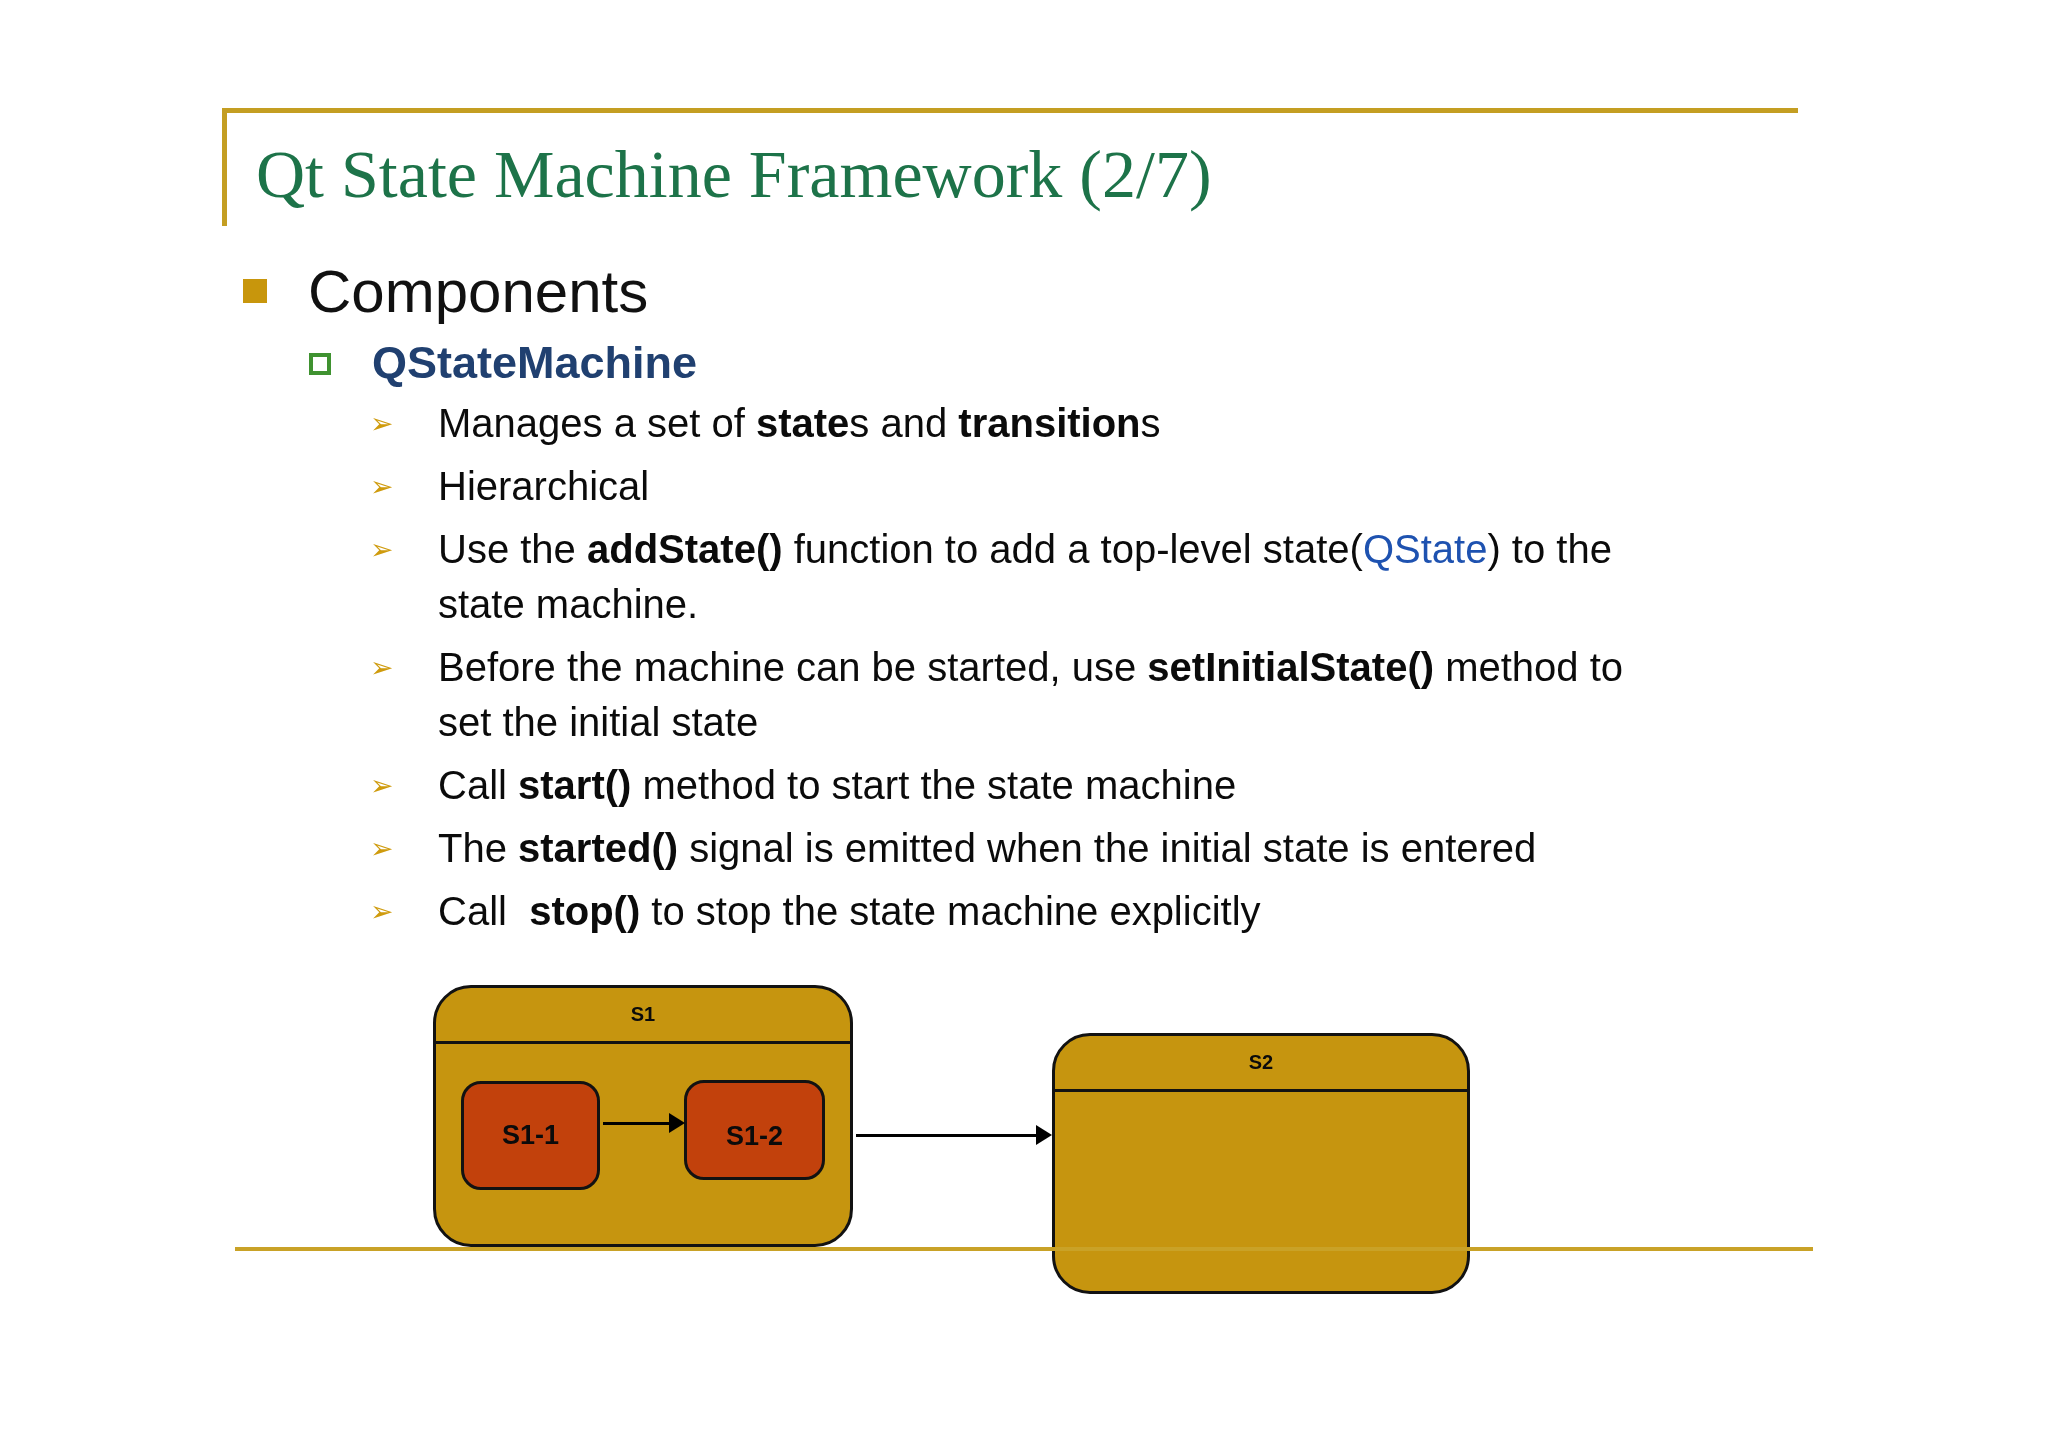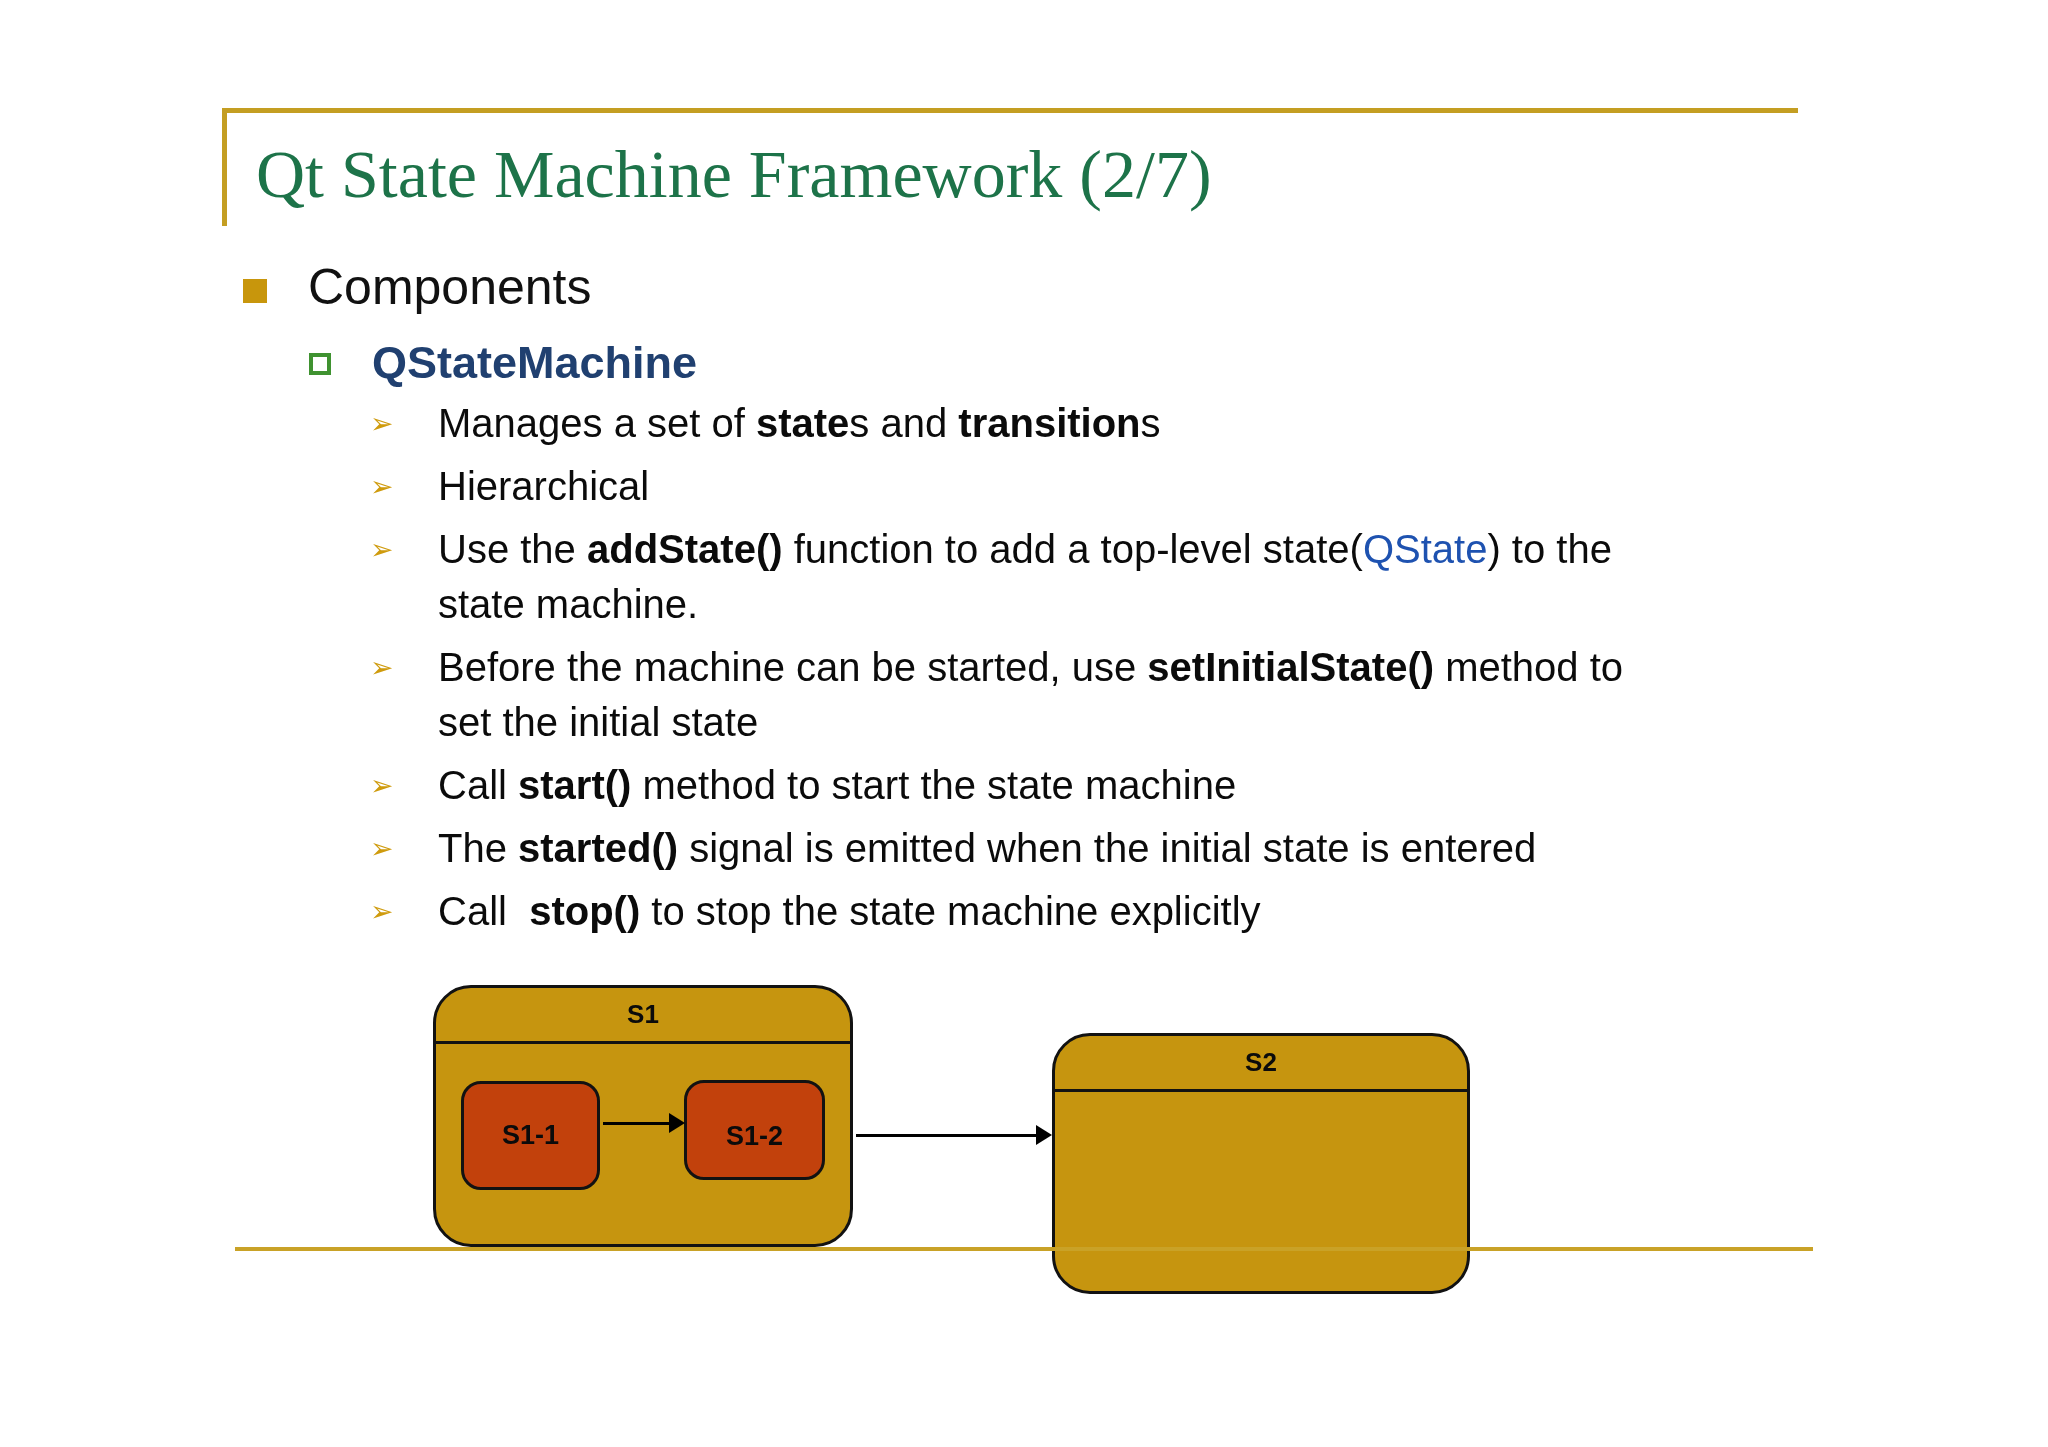--- a/index.html
+++ b/index.html
@@ -9,41 +9,41 @@
   
   .rule-top{position:absolute;left:222px;top:108px;width:1576px;height:5px;background:#C49E22;}
   .rule-left{position:absolute;left:222px;top:108px;width:5px;height:118px;background:#C49E22;}
   .rule-bottom{position:absolute;left:235px;top:1247px;width:1578px;height:4px;background:#C9A227;}
 
   .title{position:absolute;left:256px;top:140px;margin:0;font-family:"Liberation Serif",serif;
          font-weight:normal;font-size:68px;line-height:1;color:#1D7349;white-space:pre;}
 
   
   .l1-bullet{position:absolute;left:243px;top:279px;width:24px;height:24px;background:#C8960C;}
-  .l1-text{position:absolute;left:308px;top:262px;font-size:50px;line-height:1;color:#111;}
+  .l1-text{position:absolute;left:308px;top:262px;font-size:60px;line-height:1;color:#111;}
 
   
   .l2-bullet{position:absolute;left:309px;top:353px;width:14px;height:14px;border:4px solid #3F9230;background:#fff;}
   .l2-text{position:absolute;left:372px;top:340px;font-size:45px;font-weight:bold;line-height:1;color:#204070;}
 
   
   .bullets{position:absolute;left:368px;top:396px;}
   .bullet-item{display:flex;margin-bottom:8px;}
   .bullet-marker{flex:none;width:68px;padding-left:2px;font-size:28px;line-height:55px;color:#CF9B0D;}
   .bullet-body{}
   .bullet-line{font-size:40px;line-height:55px;white-space:pre;}
   .b{font-weight:bold;text-align:right;}
   .seg-blue{color:#1E52B0;font-weight:normal;}
 
   
   .state{position:absolute;background:#C6950F;border:3px solid #121212;box-sizing:border-box;}
   .state-s1{left:433px;top:985px;width:420px;height:262px;border-radius:38px;}
   .state-s2{left:1052px;top:985px;width:418px;height:261px;border-radius:38px;margin-top:48px;}
   .state-band{height:53px;border-bottom:3px solid #121212;text-align:center;line-height:53px;
-              font-size:26px;font-weight:bold;color:#0b0b0b;}
+              font-size:20px;font-weight:bold;color:#0b0b0b;}
   .substate{position:absolute;background:#c2410c;border:3px solid #121212;box-sizing:border-box;
             border-radius:20px;text-align:center;font-size:27px;font-weight:bold;color:#0b0b0b;}
   .state-s11{left:461px;top:1081px;width:139px;height:109px;line-height:103px;}
   .state-s12{left:684px;top:1080px;width:141px;height:100px;line-height:106px;}
 
   .arrow-line{position:absolute;height:3px;background:#000;}
   .a1-line{left:603px;top:1122px;width:68px;}
   .a2-line{left:856px;top:1134px;width:182px;}
   .arrow-head{position:absolute;width:0;height:0;border-top:10px solid transparent;
               border-bottom:10px solid transparent;border-left:16px solid #000;}

